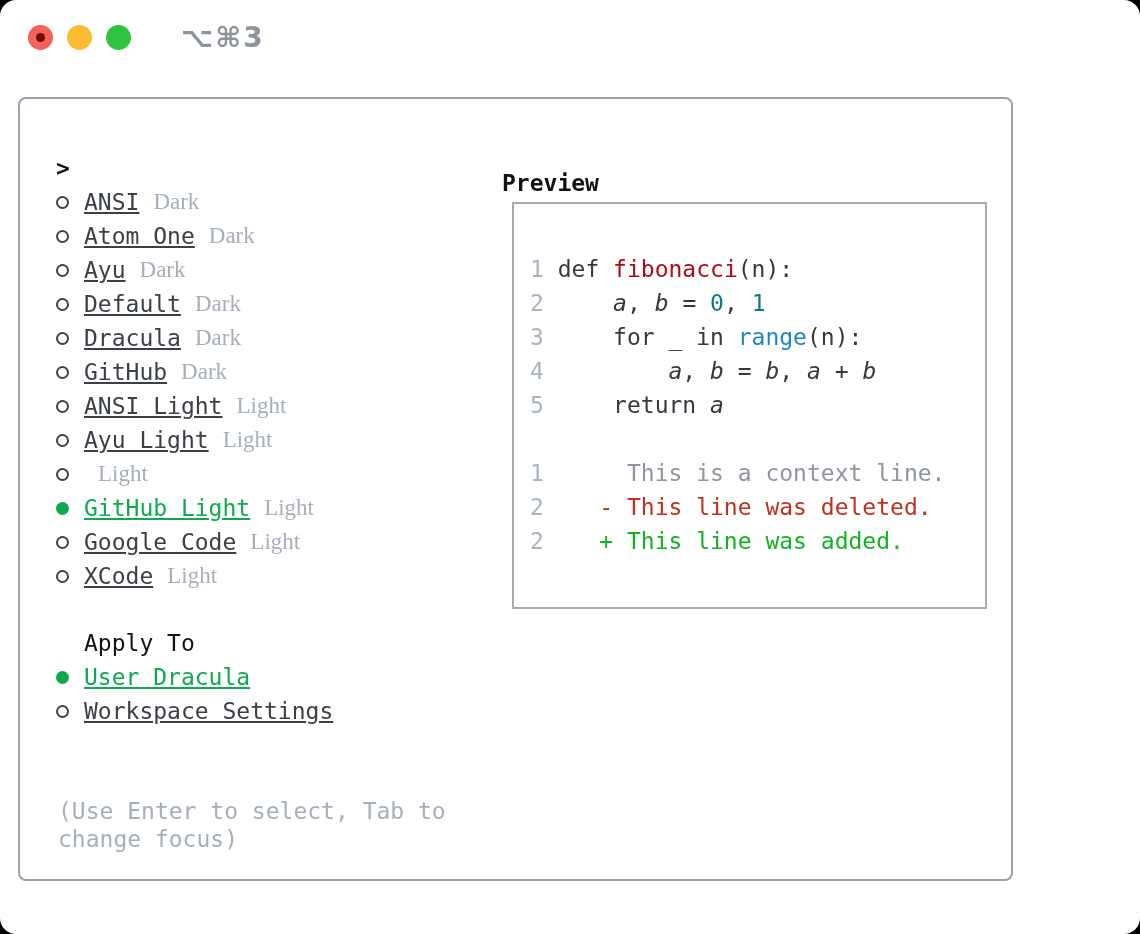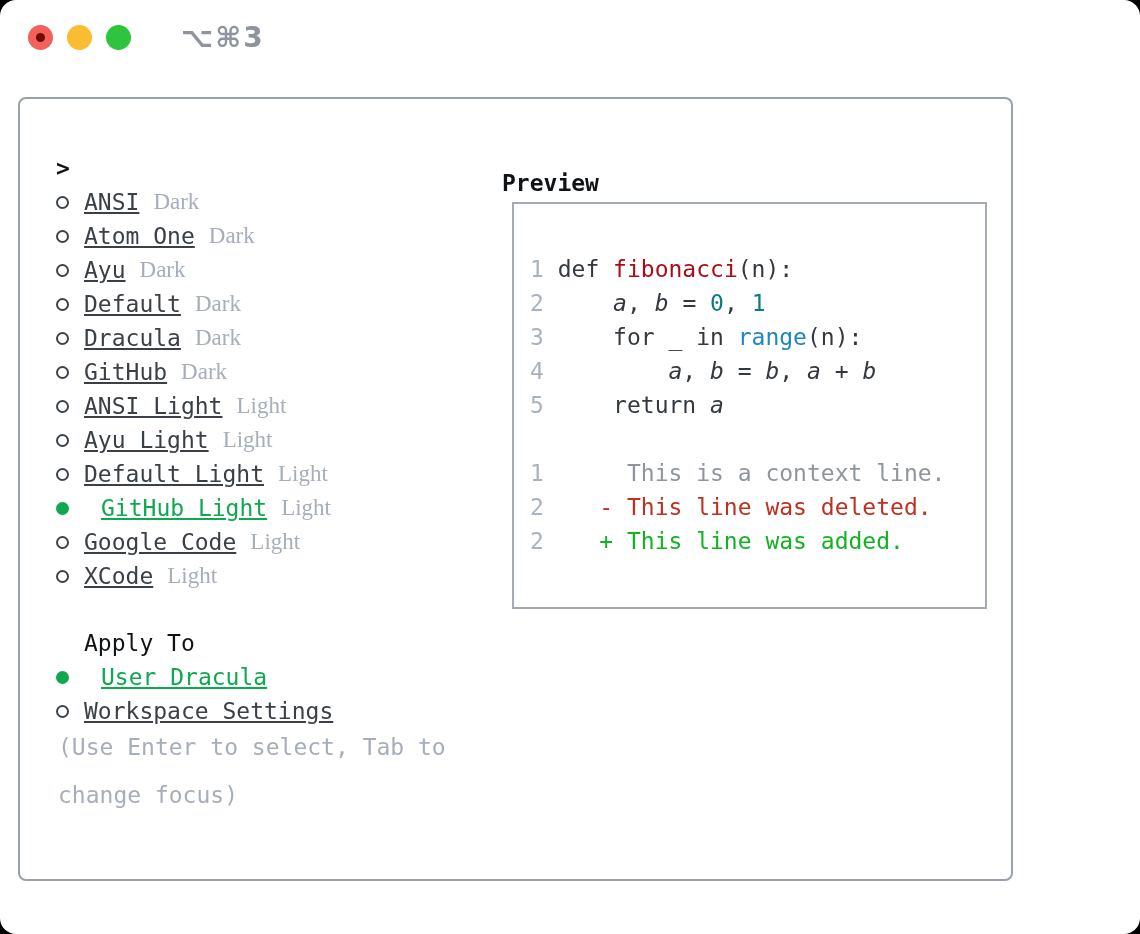--- a/index.html
+++ b/index.html
@@ -26,28 +26,28 @@
     border:2px solid var(--panelBorder);border-radius:8px;box-sizing:border-box;background:#fff;
   }
   .menu,.apply,.hint,.preview-title,.preview-box{font-size:23px;}
   .menu{position:absolute;left:36px;top:52px;}
   .row{height:34px;display:flex;align-items:center;}
   .marker{width:28px;display:flex;align-items:center;flex:none;}
   .gt-marker{font-weight:bold;color:var(--headerBlack);}
   .radio{width:13px;height:13px;border-radius:50%;border:2px solid var(--radioStroke);box-sizing:border-box;}
   .radio.sel{background:var(--selGreen);border-color:var(--selGreen);}
   .item-name{color:var(--nameDark);white-space:pre;text-decoration:underline;}
-  .item-name.sel{color:var(--selGreen);margin-left:17px;}
+  .item-name.sel{color:var(--selGreen);}
   .item-tag{color:var(--tagGray);margin-left:14px;white-space:pre;font-family:Liberation Serif, serif;}
   .hdr{font-weight:bold;color:var(--headerBlack);white-space:pre;}
   .subhdr{color:var(--headerBlack);white-space:pre;}
   .apply{position:absolute;left:36px;top:527px;}
   .hint{
-    position:absolute;left:38px;top:624px;width:402px;
-    color:var(--tagGray);line-height:48px;
+    position:absolute;left:38px;top:698px;width:402px;
+    color:var(--tagGray);line-height:28px;
   }
   
   .preview-title{position:absolute;left:482px;top:67px;height:34px;display:flex;align-items:center;}
   .preview-box{
     position:absolute;left:492px;top:103px;width:475px;height:407px;
     border:2px solid var(--previewBorder);box-sizing:border-box;
     padding:48px 0 0 16px;background:#fff;
   }
   .codeline{height:34px;display:flex;align-items:center;white-space:pre;}
   .lineno{color:var(--lineno);}
@@ -144,21 +144,20 @@
             <span class="radio"></span>
           </span>
     <span class="item-name">Ayu Light</span>
     <span class="item-tag">Light</span>
   </div>
 
   <div class="row">
     <span class="marker">
             <span class="radio"></span>
           </span>
-    <span class="item-name">Default Light</span>
     <span class="item-tag">Light</span>
   </div>
 
   <div class="row">
     <span class="marker">
             <span class="radio sel"></span>
           </span>
     <span class="item-name sel">GitHub Light</span>
     <span class="item-tag">Light</span>
   </div>

